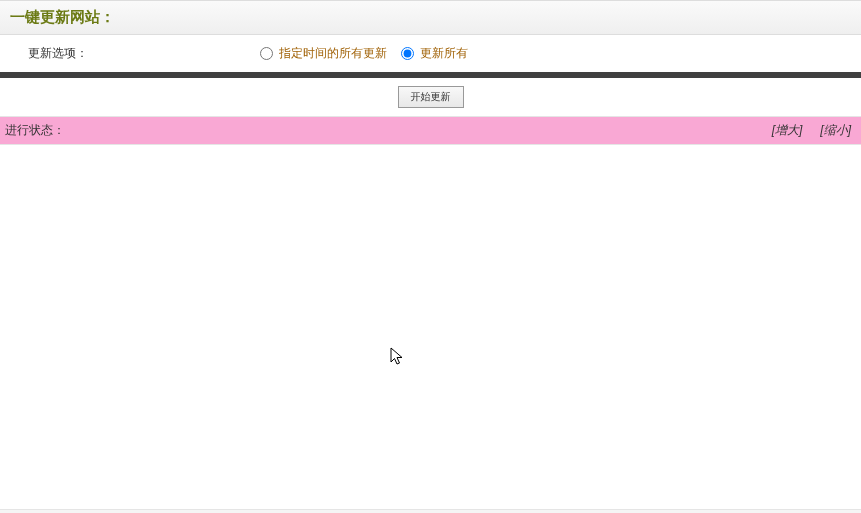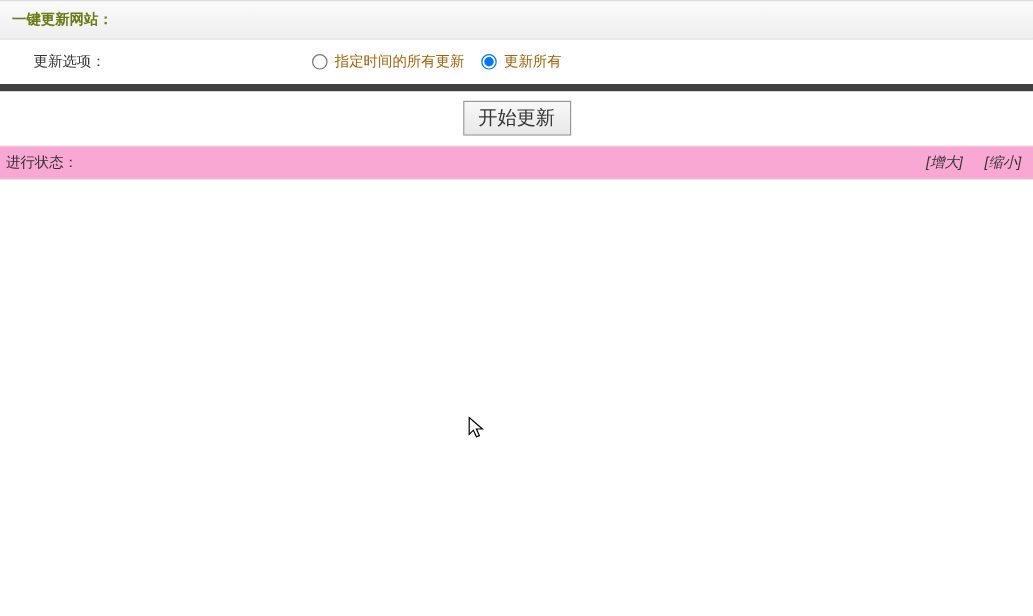--- a/index.html
+++ b/index.html
@@ -20,21 +20,21 @@
     }
     .header {
       background: linear-gradient(to bottom, #fafafa, #efefef);
       border-top: 1px solid #ddd;
       border-bottom: 1px solid #ddd;
       padding: 7px 10px;
     }
     .header-title {
       color: #6b7a14;
       font-weight: bold;
-      font-size: 12px;
+      font-size: 15px;
     }
     .options-row {
       display: flex;
       align-items: center;
       border-bottom: 6px solid #404040;
       min-height: 38px;
     }
     .options-label-cell {
       width: 260px;
       padding: 10px 0 10px 28px;
@@ -67,21 +67,21 @@
     }
     .button-row {
       text-align: center;
       padding: 8px 0;
       border-bottom: 1px solid #e5e5e5;
     }
     .start-button {
       background: linear-gradient(to bottom, #f8f8f8, #e8e8e8);
       border: 1px solid #999;
       padding: 3px 12px;
-      font-size: 16px;
+      font-size: 10px;
       color: #333;
       cursor: pointer;
       font-family: Liberation Serif, serif;
       text-align: center;
     }
     .status-row {
       background: #f9a8d4;
       border-bottom: 1px solid #e5e5e5;
       padding: 5px 10px 5px 5px;
       display: flex;

